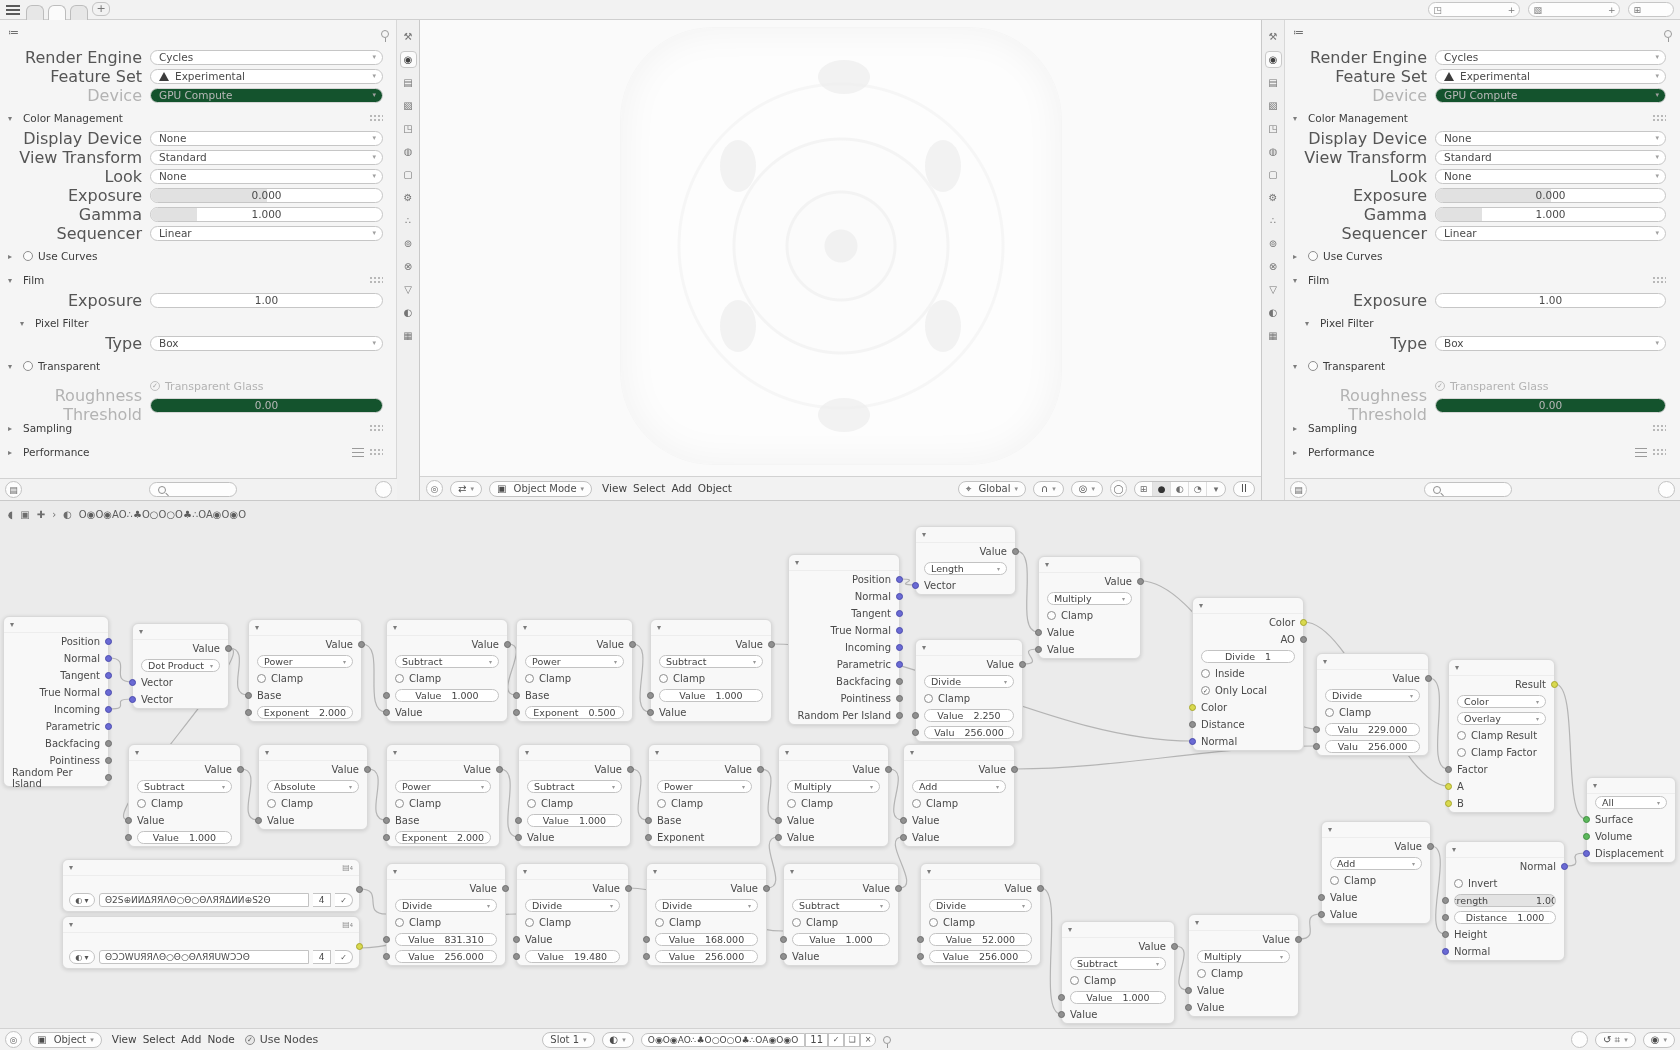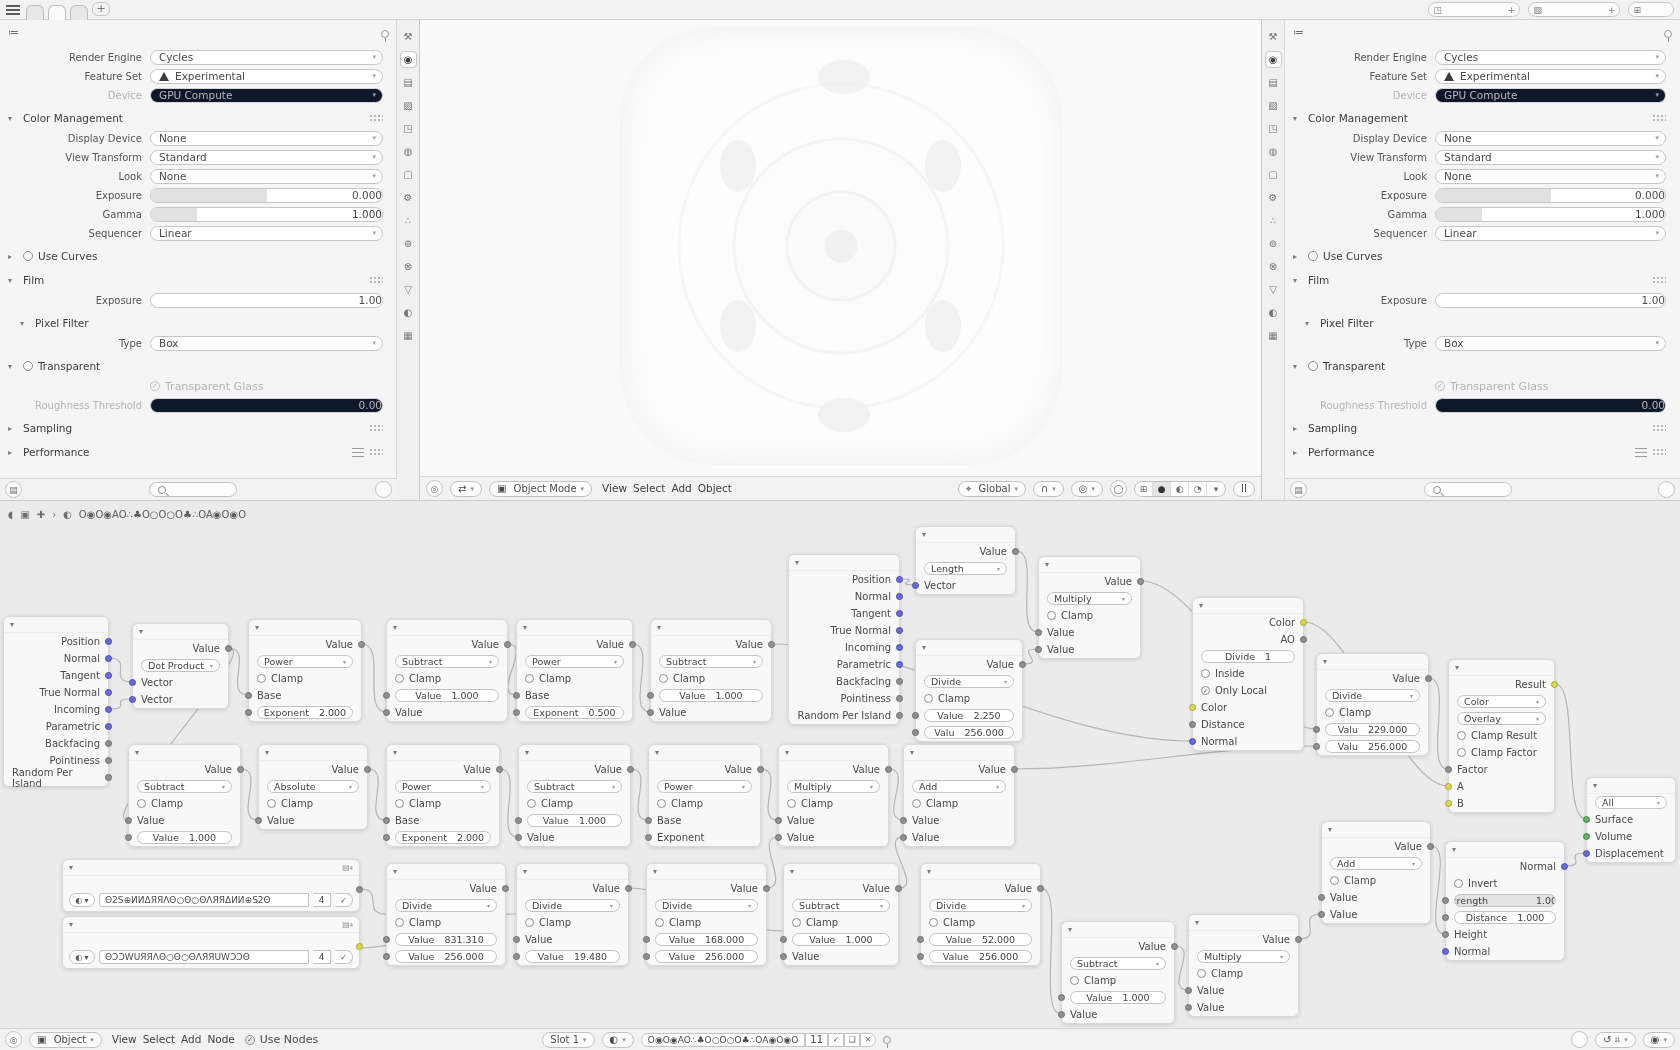--- a/index.html
+++ b/index.html
@@ -37,26 +37,26 @@
   .chkc.dis{border-color:#c0c0c0;color:#aaa;background:#f4f4f4;}
   .i-grip{width:13px;height:7px;display:inline-block;background:
     radial-gradient(circle 1px at 1px 1px,#b8b8b8 99%,transparent) 0 0/4px 4px repeat;}
   .i-list{width:12px;height:9px;display:inline-block;background:repeating-linear-gradient(to bottom,#9b9b9b 0 1.4px,transparent 1.4px 3.8px);}
   .i-pin{position:relative;width:8px;height:8px;border:1.3px solid #9a9a9a;border-radius:50%;display:inline-block;}
   .i-pin:after{content:"";position:absolute;left:2.6px;top:7px;width:1.3px;height:4px;background:#9a9a9a;}
   .warn-tri{width:0;height:0;border-left:5px solid transparent;border-right:5px solid transparent;border-bottom:9px solid #3c3c3c;position:relative;display:inline-block;margin-right:2px;}
   
   .props-body{position:absolute;top:0;bottom:22px;overflow:hidden;background:#f5f5f5;}
   .prow{display:flex;align-items:center;height:16px;margin:3px 0;}
-  .plabel{width:150px;text-align:right;padding-right:8px;color:#555;flex:0 0 auto;font-size:10px;}
+  .plabel{width:150px;text-align:right;padding-right:8px;color:#555;flex:0 0 auto;font-size:16px;}
   .plabel.dis{color:#b3b3b3;}
   .pfield{flex:1;height:15px;border:1px solid #c6c6c6;border-radius:8px;background:#fff;
     display:flex;align-items:center;position:relative;overflow:hidden;font-size:10.5px;margin-right:14px;}
-  .pfield.dis{color:#b8b8b8;border-color:#d6d6d6;background:#0f172a;}
-  .pfield .val{flex:1;text-align:right;z-index:1;}
+  .pfield.dis{color:#b8b8b8;border-color:#d6d6d6;background:#14532d;}
+  .pfield .val{flex:1;text-align:center;z-index:1;}
   .pfield .selval{flex:1;text-align:left;padding-left:8px;z-index:1;display:flex;align-items:center;gap:4px;}
   .pfield .chev{position:absolute;right:6px;font-size:7px;color:#a0a0a0;z-index:1;}
   .pfield .fill{position:absolute;left:0;top:0;bottom:0;background:#e1e1e1;}
   .sectionrow{display:flex;align-items:center;height:18px;margin:6px 0 2px 0;padding:0 8px;color:#3c3c3c;gap:5px;font-size:10.5px;}
   .sectionrow .caret{font-size:8px;color:#7c7c7c;width:10px;}
   .sectionrow .right{margin-left:auto;display:flex;gap:6px;align-items:center;margin-right:6px;}
   .sub{padding-left:20px;}
   .topicons{position:absolute;top:6px;left:8px;color:#6f6f6f;font-size:11px;}
   .pinwrap{position:absolute;top:8px;right:8px;}
   

